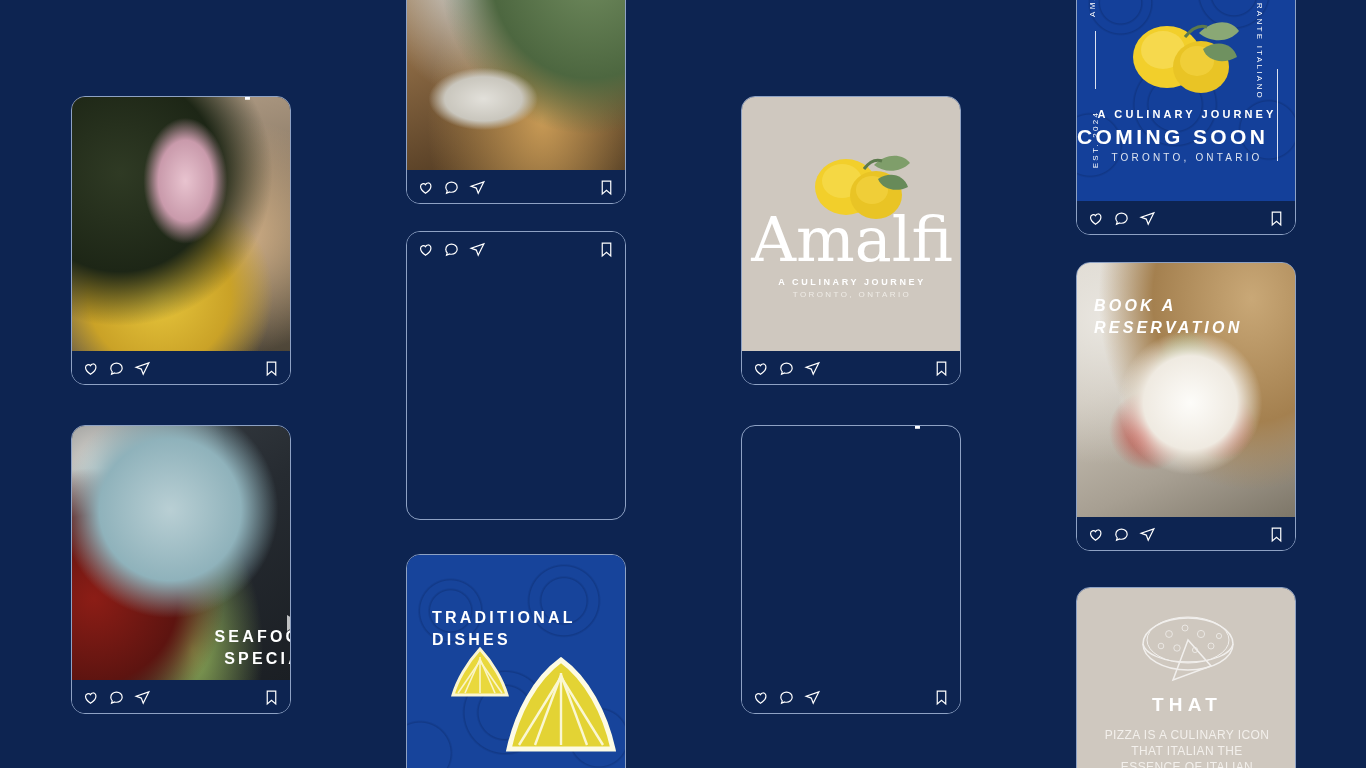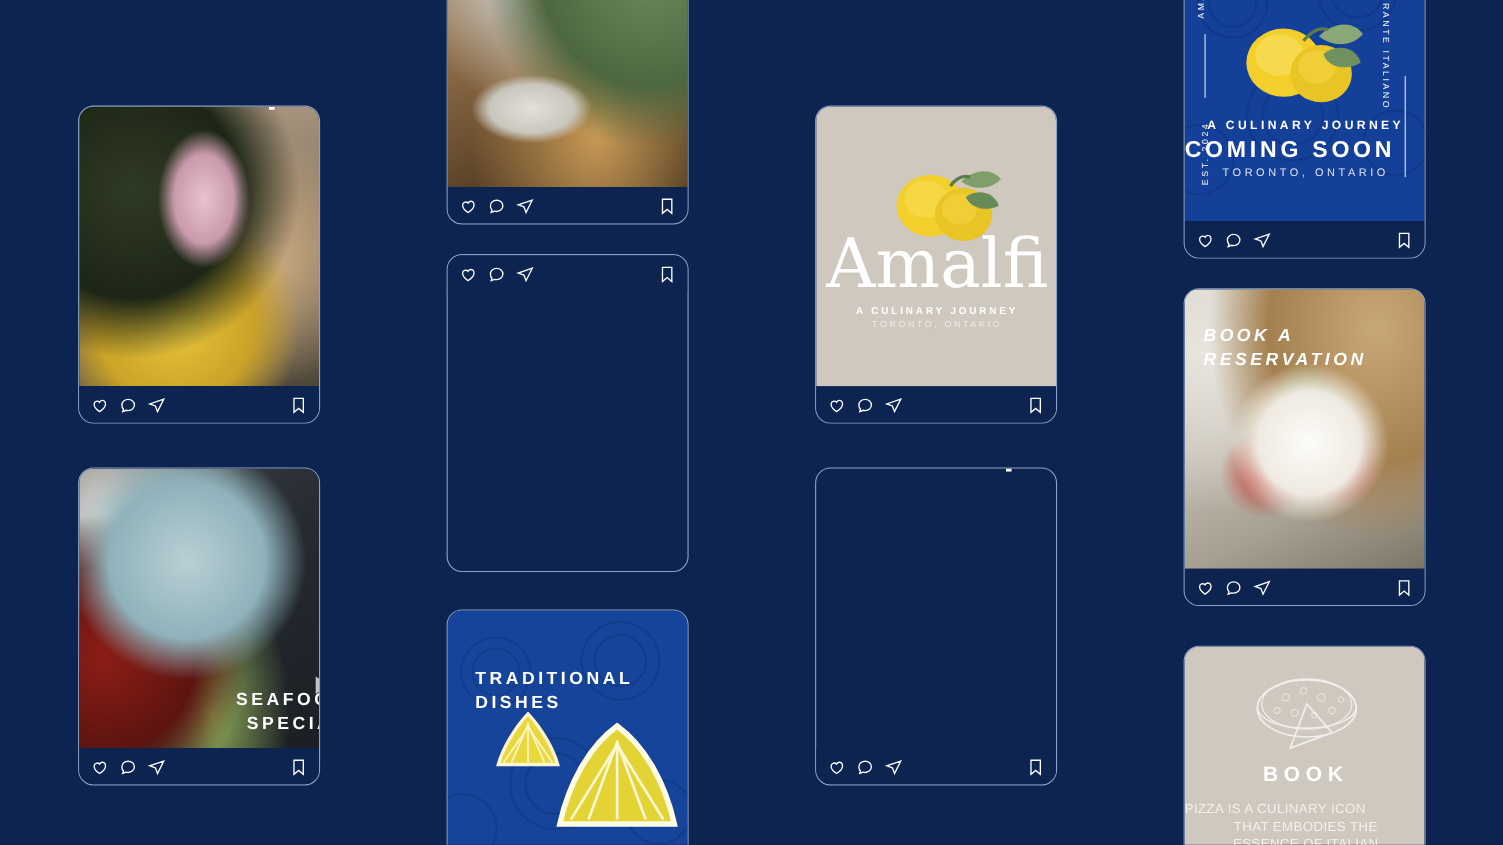--- a/index.html
+++ b/index.html
@@ -492,21 +492,21 @@
           <circle cx="30" cy="24" r="3.4"></circle>
             <circle cx="46" cy="18" r="3"></circle>
           <circle cx="62" cy="24" r="3.6"></circle>
             <circle cx="72" cy="36" r="3"></circle>
           <circle cx="38" cy="38" r="3.2"></circle>
             <circle cx="22" cy="36" r="2.8"></circle>
           <circle cx="56" cy="40" r="2.6"></circle>
             <circle cx="80" cy="26" r="2.6"></circle>
         </g>
       </svg>
-      <div class="ovl" style="left:0; top:106px; width:220px; text-align:center; font-size:19px; font-weight:700; letter-spacing:5.2px;">BOOK</div>
-      <div class="ovl" style="left:0; top:140px; width:220px; font-size:12px; letter-spacing:.4px; color:#f3f0ec;">PIZZA IS A CULINARY ICON</div>
-      <div class="ovl" style="left:0; top:156px; width:220px; text-align:center; font-size:12px; letter-spacing:.4px; color:#f3f0ec;">THAT EMBODIES THE</div>
+      <div class="ovl" style="left:0; top:106px; width:220px; text-align:center; font-size:19px; font-weight:700; letter-spacing:5.2px;">THAT</div>
+      <div class="ovl" style="left:0; top:140px; width:220px; text-align:center; font-size:12px; letter-spacing:.4px; color:#f3f0ec;">PIZZA IS A CULINARY ICON</div>
+      <div class="ovl" style="left:0; top:156px; width:220px; text-align:center; font-size:12px; letter-spacing:.4px; color:#f3f0ec;">THAT ITALIAN THE</div>
       <div class="ovl" style="left:0; top:172px; width:220px; text-align:center; font-size:12px; letter-spacing:.4px; color:#f3f0ec;">ESSENCE OF ITALIAN</div>
     </div>
 
   </div>
 
 </div>
 
 </body></html>

